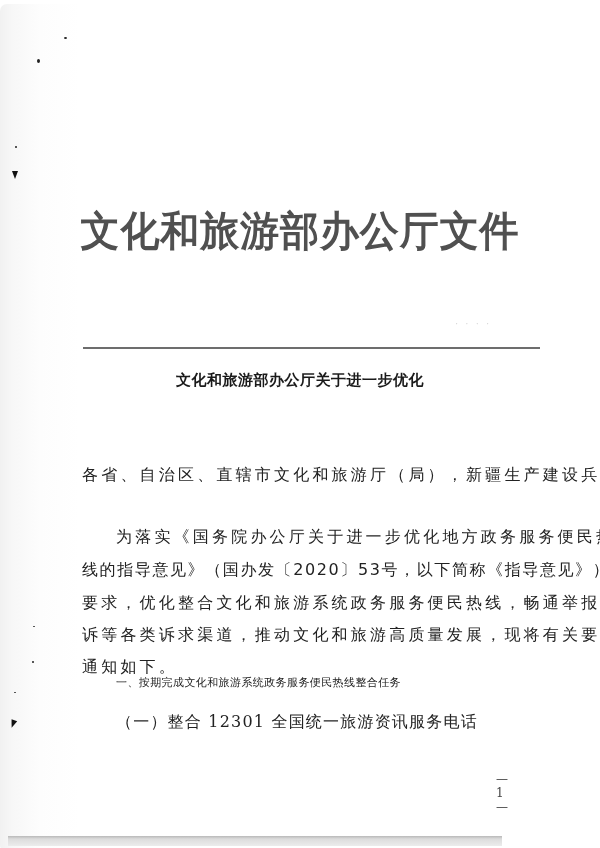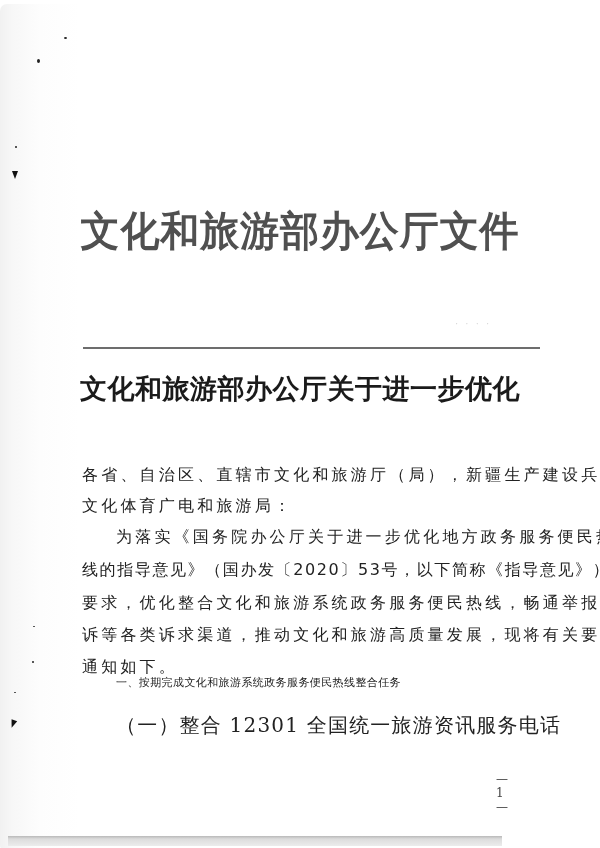--- a/index.html
+++ b/index.html
@@ -64,21 +64,21 @@
       left: 83px; width: 457px;
       top: 343px; height: 2px;
       background: #6d6d6d;
     }
     .notice-title {
       position: absolute;
       left: 0; width: 600px;
       text-align: center;
       font-family: "DejaVu Serif", "Liberation Serif", serif;
       font-weight: bold;
-      font-size: 27px;
+      font-size: 15px;
       color: #1a1a1a;
       letter-spacing: 0.5px;
     }
     .title-line-1 { top: 367px; }
     .title-line-2 { top: 399px; }
     .body-line {
       position: absolute;
       left: 82px;
       font-size: 16px;
       color: #222;
@@ -95,21 +95,21 @@
       font-family: "DejaVu Sans", "Liberation Sans", sans-serif;
       font-weight: normal;
       color: #1a1a1a;
       white-space: nowrap;
       letter-spacing: 0.4px;
     }
     .subsection-heading {
       position: absolute;
       left: 116px;
       top: 708px;
-      font-size: 20px;
+      font-size: 16px;
       font-family: "DejaVu Serif", "Liberation Serif", serif;
       color: #222;
       white-space: nowrap;
       letter-spacing: 1.2px;
     }
     .page-number {
       position: absolute;
       left: 496px;
       top: 768px;
       font-size: 12px;
@@ -134,21 +134,20 @@
 
   <div class="doc-header">文化和旅游部办公厅文件</div>
 
   <div class="faint-mark">· · · ·</div>
 
   <div class="header-rule"></div>
 
   <div class="notice-title title-line-1">文化和旅游部办公厅关于进一步优化</div>
 
   <div class="body-line" style="top:461px;">各省、自治区、直辖市文化和旅游厅（局），新疆生产建设兵团</div>
-  <div class="body-line" style="top:492px;">文化体育广电和旅游局：</div>
   <div class="body-line indent" style="top:523px;">为落实《国务院办公厅关于进一步优化地方政务服务便民热</div>
   <div class="body-line" style="top:556px;letter-spacing:1.6px;">线的指导意见》（国办发〔2020〕53号，以下简称《指导意见》）</div>
   <div class="body-line" style="top:589px;">要求，优化整合文化和旅游系统政务服务便民热线，畅通举报投</div>
   <div class="body-line" style="top:621px;">诉等各类诉求渠道，推动文化和旅游高质量发展，现将有关要求</div>
   <div class="body-line" style="top:653px;text-align:center;">通知如下。</div>
 
   <div class="section-heading">一、按期完成文化和旅游系统政务服务便民热线整合任务</div>
   <div class="subsection-heading">（一）整合 12301 全国统一旅游资讯服务电话</div>
 
   <div class="page-number">—1—</div>

